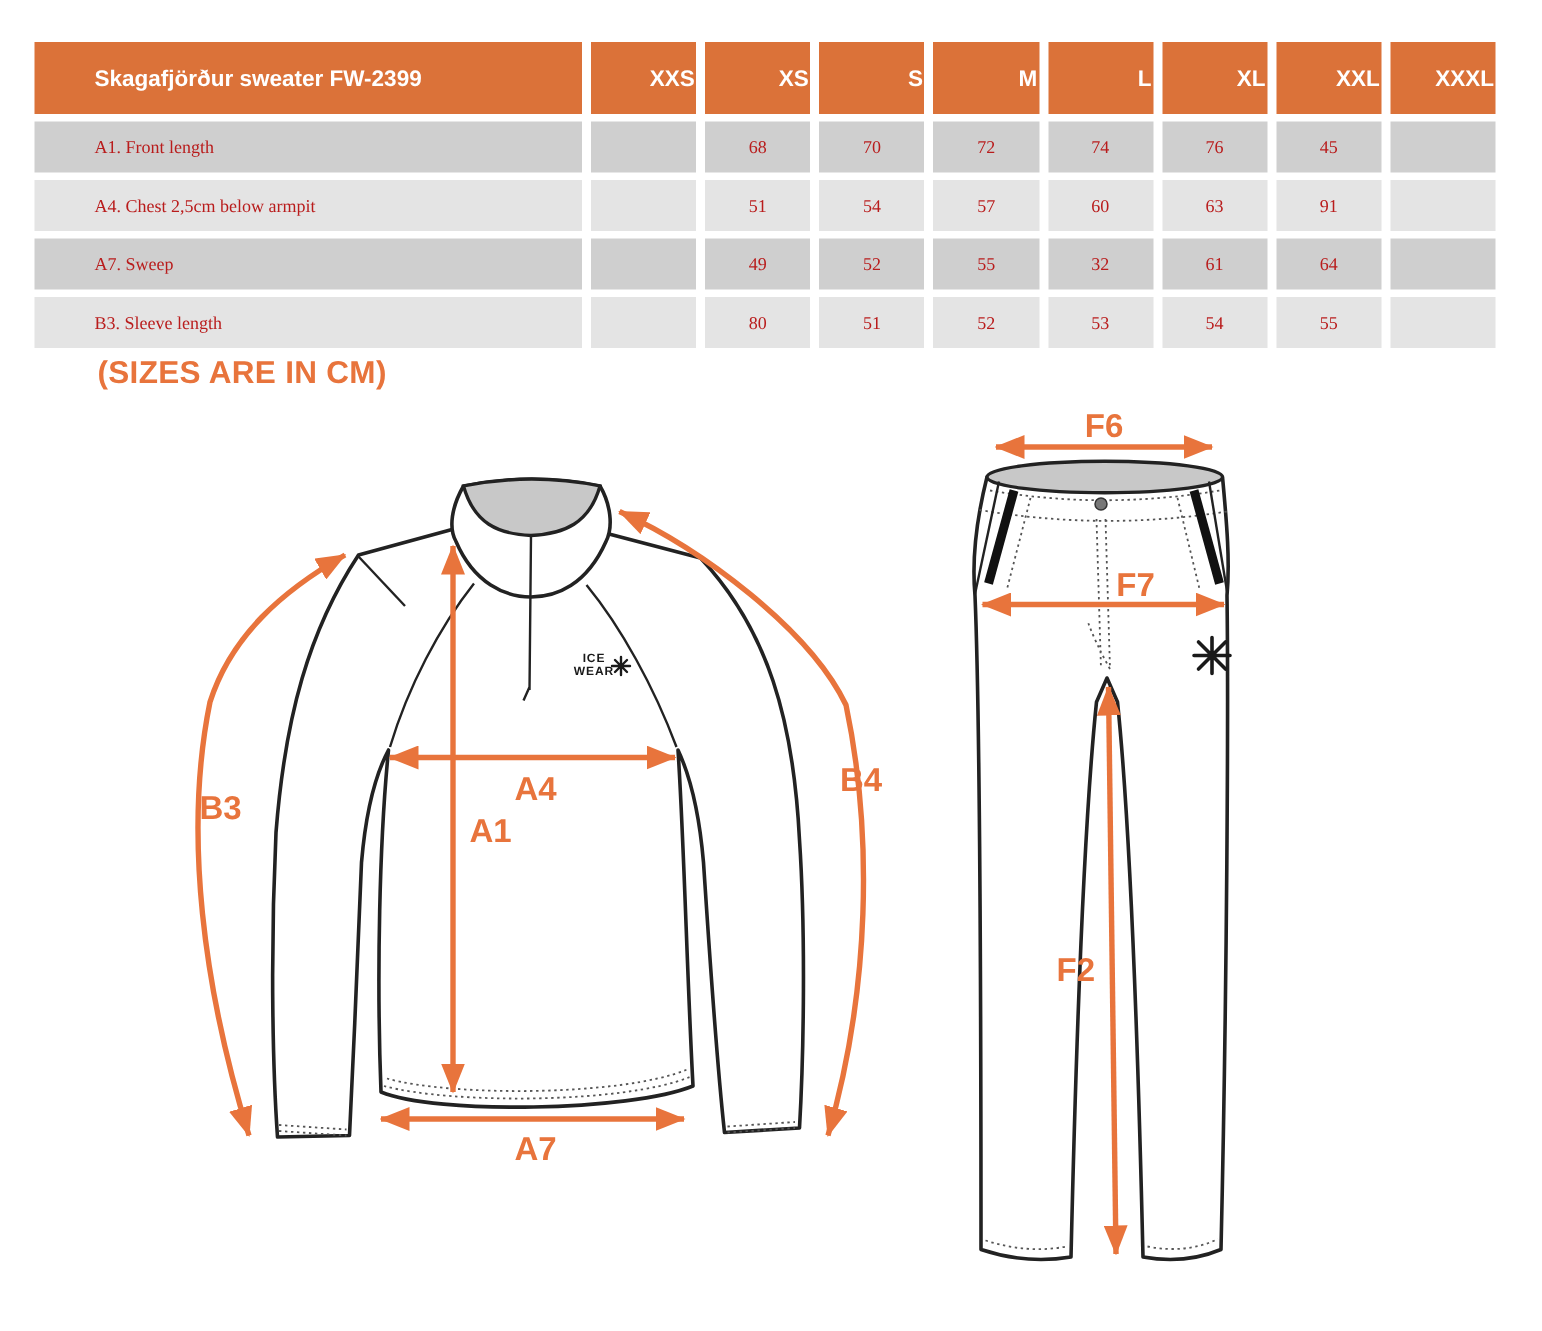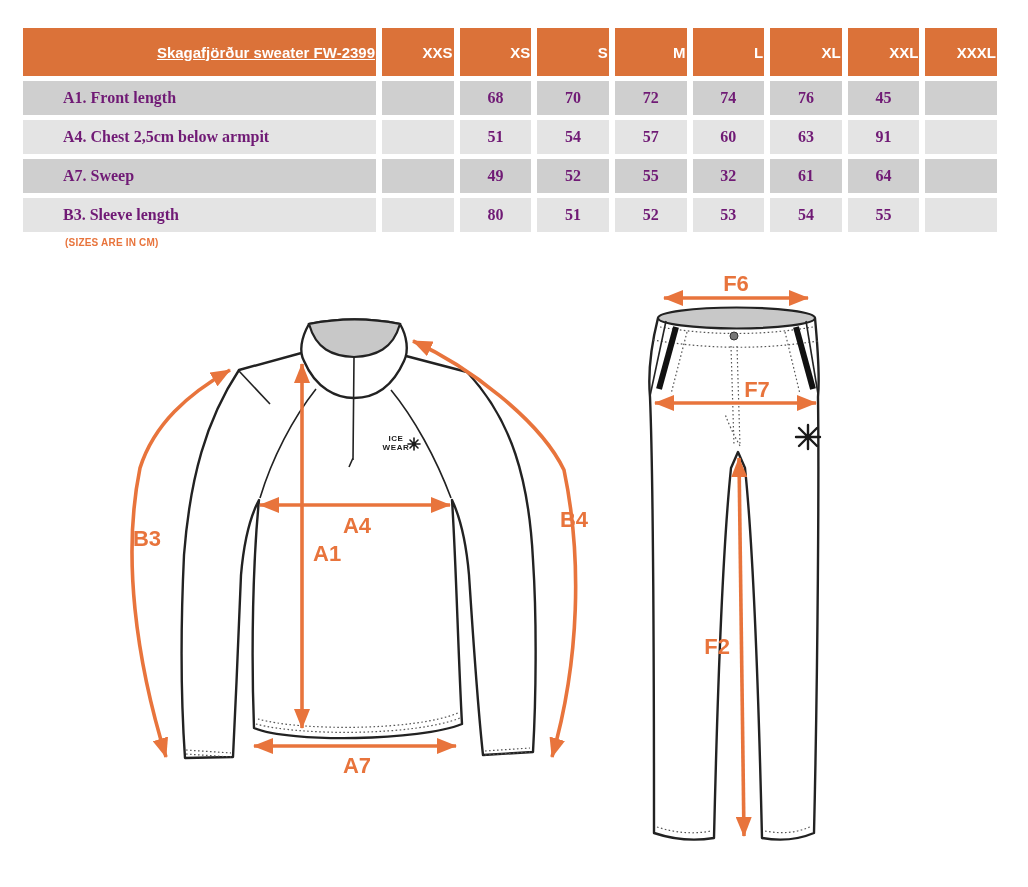--- a/index.html
+++ b/index.html
@@ -2,28 +2,28 @@
 <html><head>
 <meta charset="utf-8">
 <style>
   html,body{margin:0;padding:0;background:#fff;}
   .page{position:relative;width:1028px;height:887px;background:#fff;overflow:hidden;
         font-family:"Liberation Sans",sans-serif;}
   .size-table{position:absolute;left:17px;top:23px;width:986px;
               border-collapse:separate;border-spacing:6px 5px;table-layout:fixed;}
   .size-table th{background:#DB7239;color:#fff;font-weight:bold;font-size:15px;
                  height:46px;text-align:right;font-family:"Liberation Sans",sans-serif;}
-  .size-table th.title{width:324px;text-align:right;padding-left:28px;text-decoration:underline;}
-  .size-table td{height:32px;text-align:center;color:#701a75;
-                 font-family:"Liberation Serif",serif;font-size:16px;font-weight:bold;}
+  .size-table th.title{width:324px;text-align:left;padding-left:40px;}
+  .size-table td{height:32px;text-align:center;color:#b91c1c;
+                 font-family:"Liberation Serif",serif;font-size:12px;}
   .size-table td.label{text-align:left;padding-left:40px;}
   .size-table tbody tr:nth-child(odd) td{background:#CFCFCF;}
   .size-table tbody tr:nth-child(even) td{background:#E4E4E4;}
   .note{position:absolute;left:65px;top:237px;color:#E8743C;font-weight:600;
-        font-size:10px;letter-spacing:.2px;}
+        font-size:21px;letter-spacing:.2px;}
   svg.diagram{position:absolute;left:0;top:0;}
   .outline{fill:#fff;stroke:#222;stroke-width:2.4;stroke-linejoin:round;}
   .seam{fill:none;stroke:#222;stroke-width:1.6;}
   .stitch{fill:none;stroke:#555;stroke-width:1.2;stroke-dasharray:1.6 2.4;}
   .grayfill{fill:#C8C8C8;stroke:#222;stroke-width:2.2;}
   .arrow{fill:none;stroke:#E8743C;stroke-width:3.6;}
   .lbl{font-family:"Liberation Sans",sans-serif;font-weight:bold;font-size:22px;fill:#E8743C;}
   .logo{font-family:"Liberation Sans",sans-serif;font-weight:bold;font-size:8px;
         fill:#1a1a1a;letter-spacing:.6px;}
   .flake{stroke:#1a1a1a;stroke-linecap:round;fill:none;}

